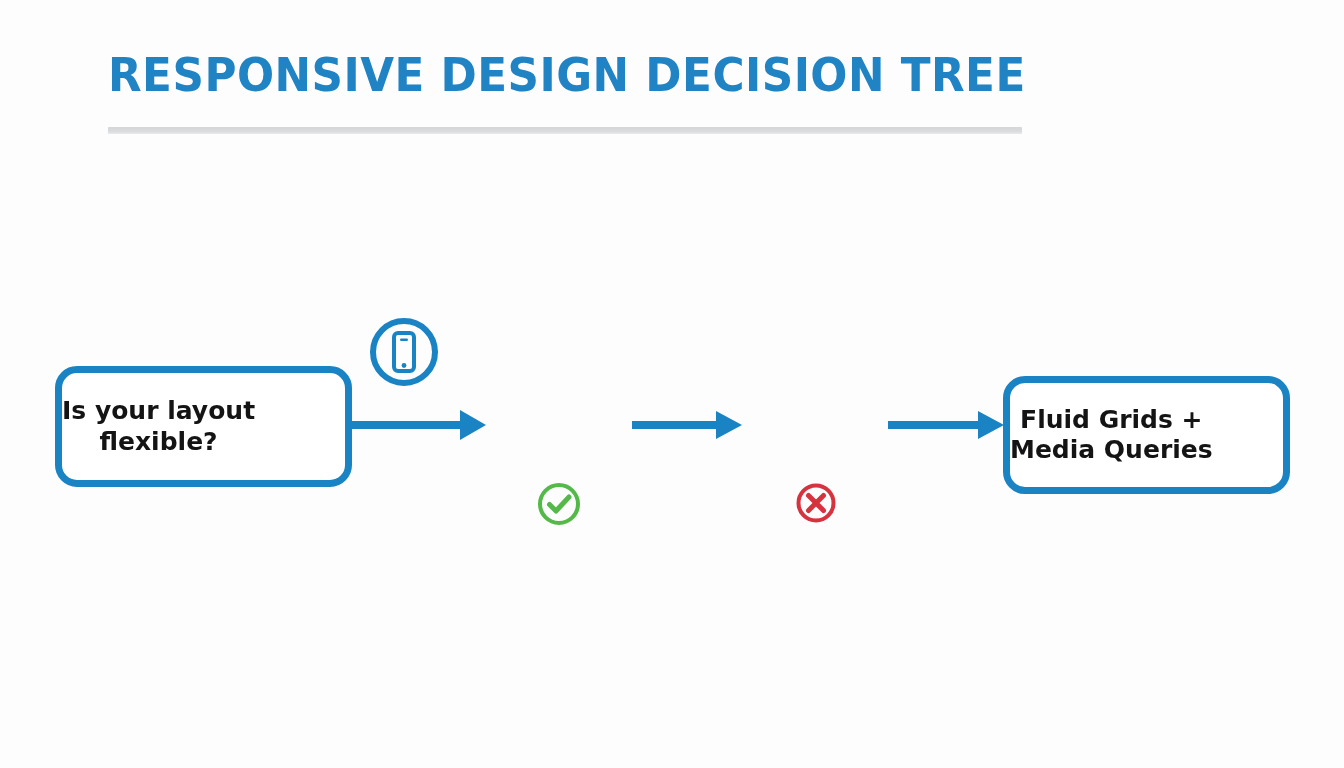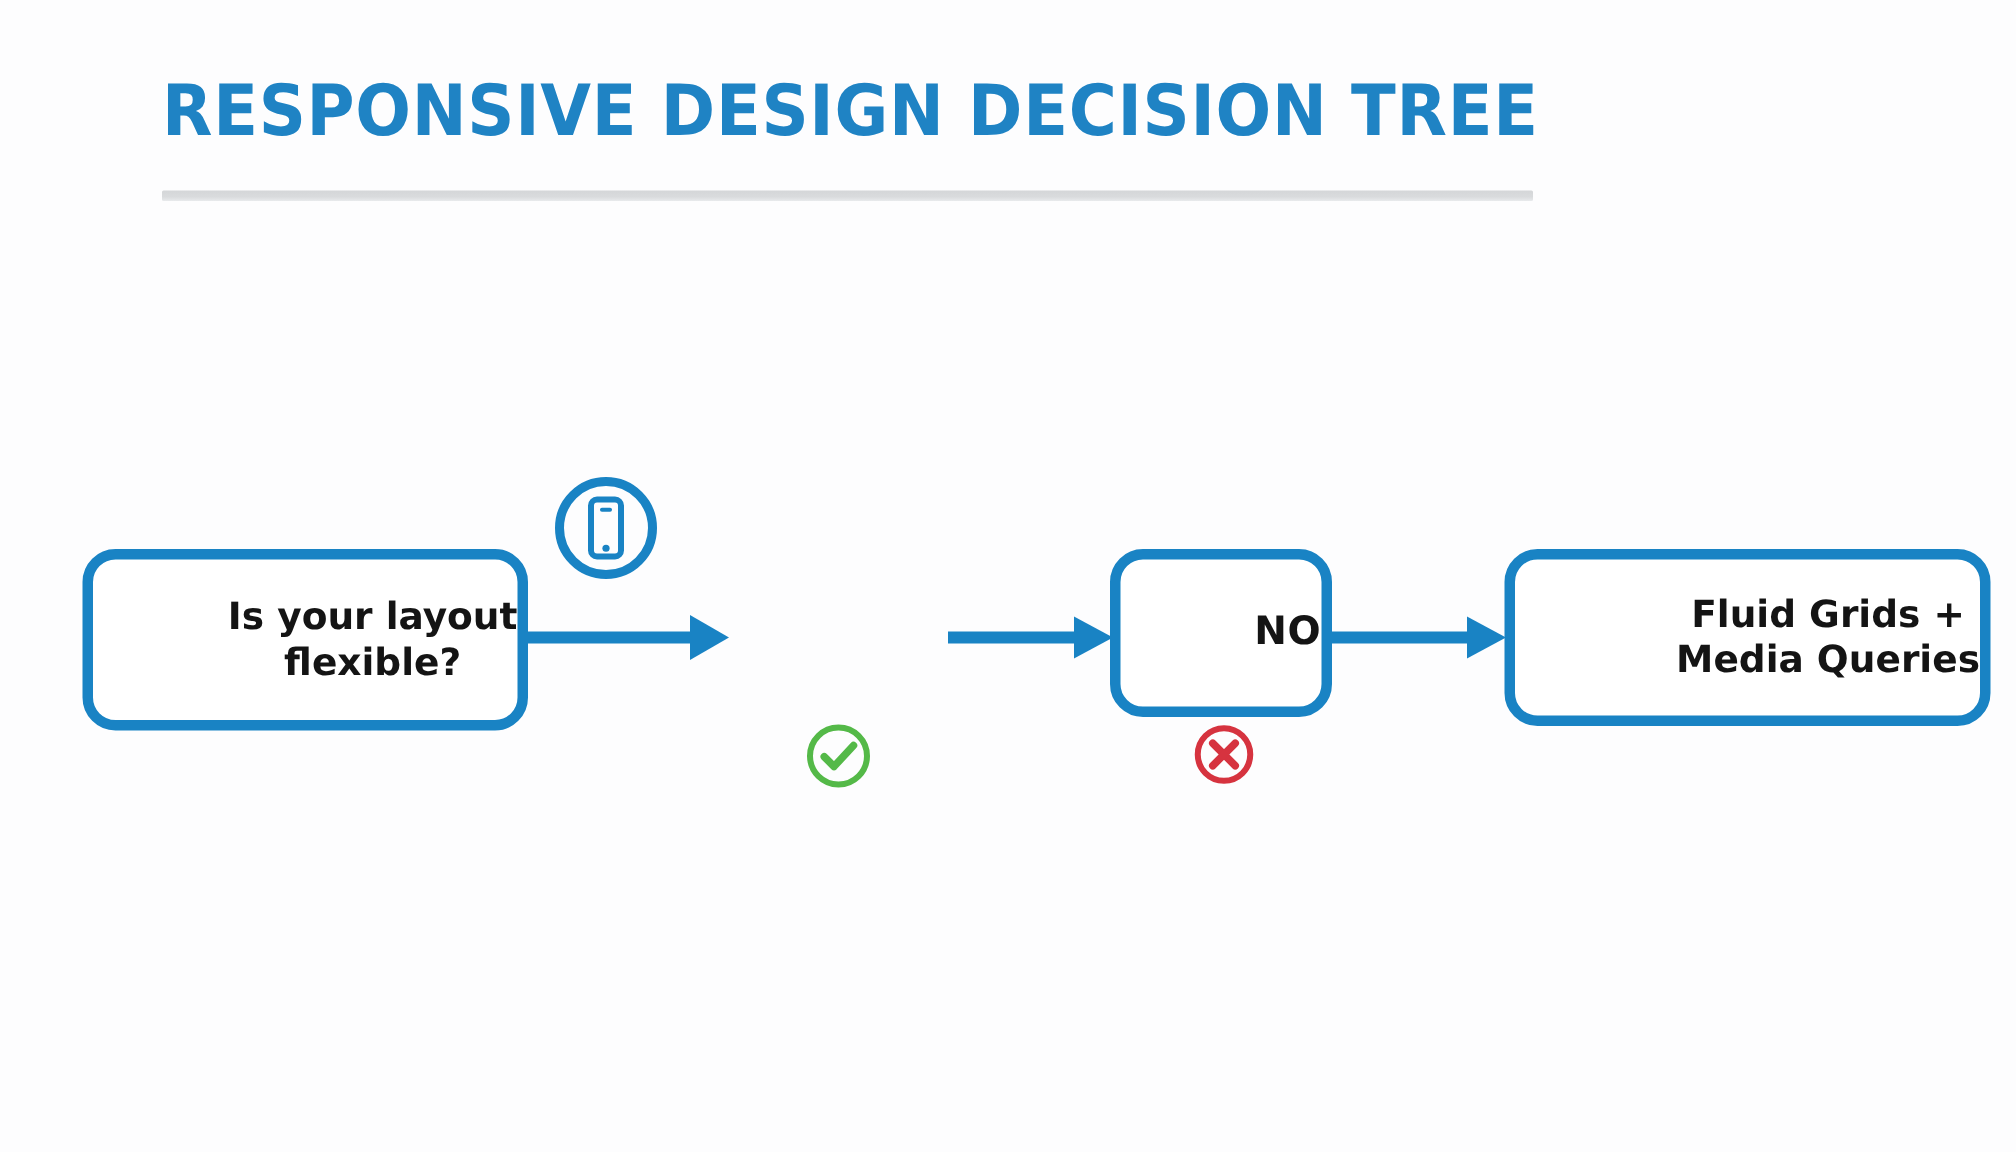--- a/index.html
+++ b/index.html
@@ -60,21 +60,21 @@
   }
 
   .node {
     position: absolute;
     box-sizing: border-box;
     background: #ffffff;
     border: 7px solid #1983c4;
     border-radius: 22px;
     display: flex;
     align-items: center;
-    justify-content: flex-end;
+    justify-content: flex-start;
     text-align: center;
   }
   .node-label {
     font-family: "DejaVu Sans", sans-serif;
     font-weight: 700;
     color: #141414;
     line-height: 1.22;
     white-space: pre-line;
   }
 
@@ -97,22 +97,22 @@
   #node-no {
     left: 740px;
     top: 366px;
     width: 148px;
     height: 112px;
   }
   #node-no .node-label { font-size: 26px; letter-spacing: 0.5px; }
 
   #node-result {
     left: 1003px;
-    top: 366px;
-    width: 324px;
+    top: 376px;
+    width: 287px;
     height: 118px;
   }
   #node-result .node-label { font-size: 25px; }
 
   
   .connector {
     position: absolute;
     height: 40px;
     top: 405px;
   }
@@ -170,23 +170,20 @@
     </div>
 
 
     <div class="connector" id="connector-2">
       <svg width="116" height="40" viewBox="0 0 116 40" aria-hidden="true">
         <line x1="0" y1="20" x2="88" y2="20" stroke="#1983c4" stroke-width="8"></line>
         <polygon points="84,6 110,20 84,34" fill="#1983c4"></polygon>
       </svg>
     </div>
 
-    <div class="node" id="node-no">
-      <div class="node-label">NO</div>
-    </div>
 
     <div class="connector" id="connector-3">
       <svg width="123" height="40" viewBox="0 0 123 40" aria-hidden="true">
         <line x1="0" y1="20" x2="94" y2="20" stroke="#1983c4" stroke-width="8"></line>
         <polygon points="90,6 116,20 90,34" fill="#1983c4"></polygon>
       </svg>
     </div>
 
     <div class="node" id="node-result">
       <div class="node-label">Fluid Grids +

